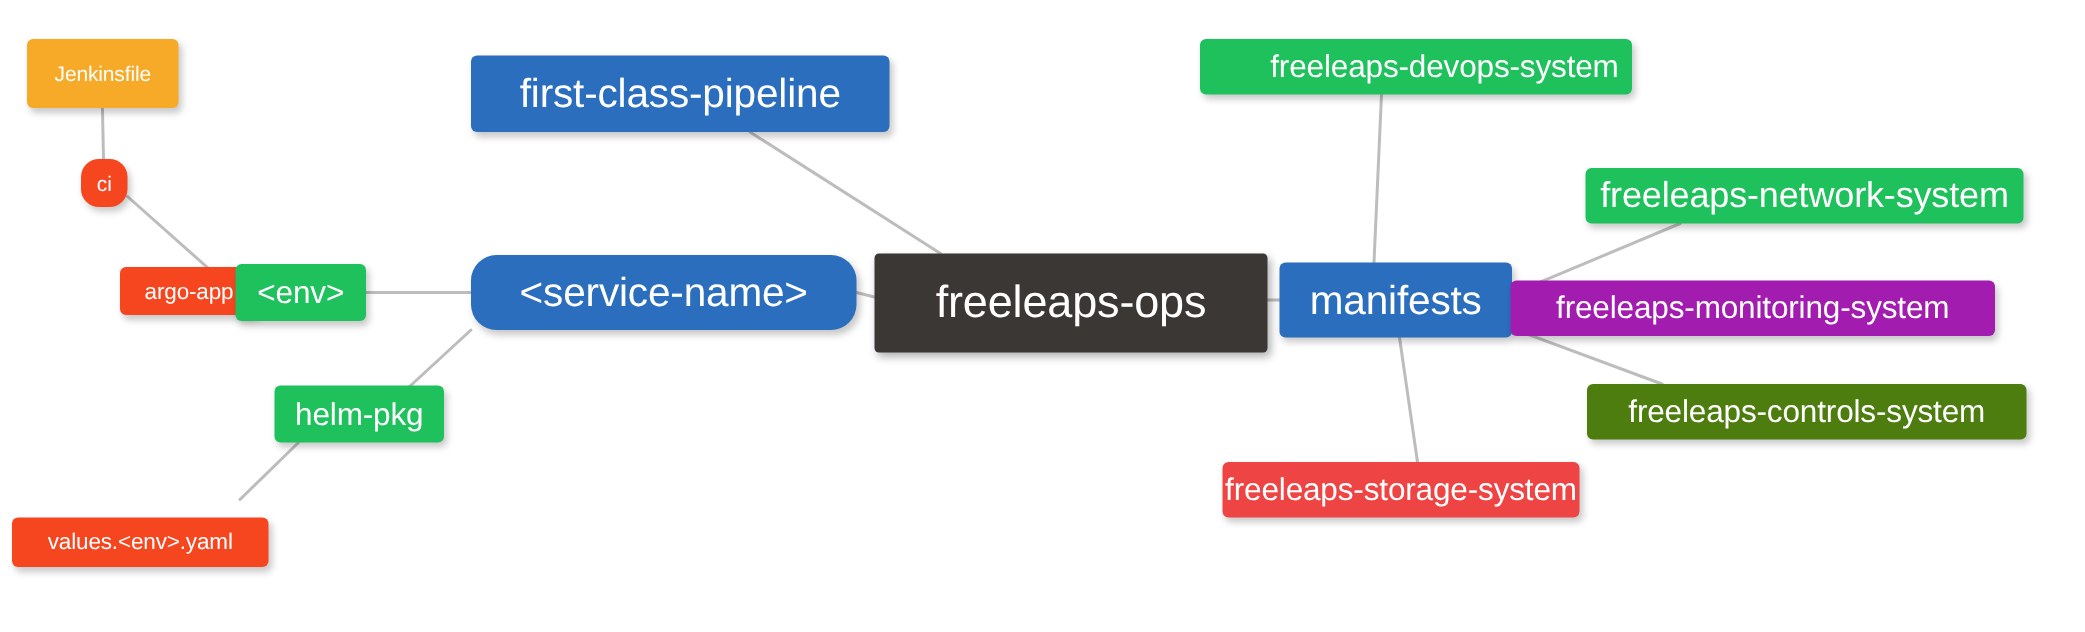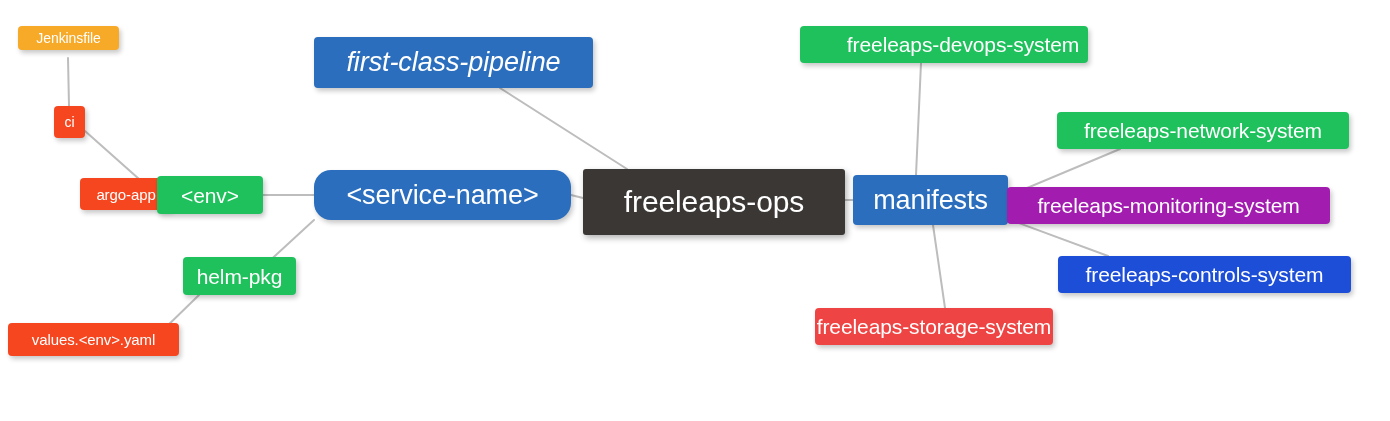--- a/index.html
+++ b/index.html
@@ -63,60 +63,60 @@
       <line x1="571" y1="195" x2="583" y2="198" stroke="#bdbdbd" stroke-width="2" stroke-linecap="round"></line>
       <line x1="845" y1="200" x2="853" y2="200" stroke="#bdbdbd" stroke-width="2" stroke-linecap="round"></line>
       <line x1="916" y1="175" x2="921" y2="63" stroke="#bdbdbd" stroke-width="2" stroke-linecap="round"></line>
       <line x1="1008" y1="196" x2="1120" y2="149" stroke="#bdbdbd" stroke-width="2" stroke-linecap="round"></line>
       <line x1="1008" y1="205" x2="1051" y2="205" stroke="#bdbdbd" stroke-width="2" stroke-linecap="round"></line>
       <line x1="1008" y1="219" x2="1108" y2="256" stroke="#bdbdbd" stroke-width="2" stroke-linecap="round"></line>
       <line x1="933" y1="225" x2="945" y2="308" stroke="#bdbdbd" stroke-width="2" stroke-linecap="round"></line>
     </svg>
 
   <div id="node-layer">
-      <div class="node" style="left: 18px; top: 26px; width: 101px; height: 24px; background: rgb(247, 169, 40); font-size: 14px;">
+      <div class="node" style="left: 18px; top: 26px; width: 101px; height: 46px; background: rgb(247, 169, 40); font-size: 14px;">
         <span>Jenkinsfile</span>
       </div>
-      <div class="node" style="left: 54px; top: 106px; width: 31px; height: 32px; background: rgb(246, 70, 31); font-size: 14px;">
+      <div class="node" style="left: 54px; top: 106px; width: 31px; height: 32px; background: rgb(246, 70, 31); font-size: 14px; border-radius: 12px;">
         <span>ci</span>
       </div>
       <div class="node" style="left: 32px; top: 178px; width: 92px; height: 32px; background: rgb(246, 70, 31); font-size: 15px; margin-left: 48px;">
         <span>argo-app</span>
       </div>
-      <div class="node" style="left: 157px; top: 176px; width: 106px; height: 38px; background: rgb(31, 193, 93); font-size: 21px;">
+      <div class="node" style="left: 157px; top: 176px; width: 87px; height: 38px; background: rgb(31, 193, 93); font-size: 21px;">
         <span>&lt;env&gt;</span>
       </div>
       <div class="node" style="left: 151px; top: 257px; width: 113px; height: 38px; background: rgb(31, 193, 93); font-size: 21px; margin-left: 32px;">
         <span>helm-pkg</span>
       </div>
-      <div class="node" style="left: 8px; top: 323px; width: 171px; height: 33px; background: rgb(246, 70, 31); font-size: 15px;">
+      <div class="node" style="left: 8px; top: 345px; width: 171px; height: 33px; background: rgb(246, 70, 31); font-size: 15px;">
         <span>values.&lt;env&gt;.yaml</span>
       </div>
-      <div class="node" style="left: 314px; top: 37px; width: 279px; height: 51px; background: rgb(42, 110, 189); font-size: 27px; font-style: italic;">
+      <div class="node" style="left: 314px; top: 37px; width: 279px; height: 51px; background: rgb(42, 110, 189); font-size: 27px;">
         <span>first-class-pipeline</span>
       </div>
       <div class="node" style="left: 314px; top: 170px; width: 257px; height: 50px; background: rgb(42, 110, 189); font-size: 27px; border-radius: 17px;">
         <span>&lt;service-name&gt;</span>
       </div>
       <div class="node root" style="left: 583px; top: 169px; width: 262px; height: 66px; background: rgb(59, 55, 53); font-size: 30px;">
         <span>freeleaps-ops</span>
       </div>
       <div class="node" style="left: 853px; top: 175px; width: 155px; height: 50px; background: rgb(42, 110, 189); font-size: 27px;">
         <span>manifests</span>
       </div>
       <div class="node" style="left: 800px; top: 26px; width: 288px; height: 37px; background: rgb(31, 193, 93); font-size: 21px; padding-left: 48px;">
         <span>freeleaps-devops-system</span>
       </div>
-      <div class="node" style="left: 1057px; top: 112px; width: 292px; height: 37px; background: rgb(31, 193, 93); font-size: 21px;">
+      <div class="node" style="left: 1057px; top: 112px; width: 292px; height: 37px; background: rgb(31, 193, 93); font-size: 24px;">
         <span>freeleaps-network-system</span>
       </div>
       <div class="node" style="left: 1007px; top: 187px; width: 323px; height: 37px; background: #a21caf; font-size: 21px;">
         <span>freeleaps-monitoring-system</span>
       </div>
-      <div class="node" style="left: 1058px; top: 256px; width: 293px; height: 37px; background: #1d4ed8; font-size: 21px;">
+      <div class="node" style="left: 1058px; top: 256px; width: 293px; height: 37px; background: #4d7c0f; font-size: 21px;">
         <span>freeleaps-controls-system</span>
       </div>
       <div class="node" style="left: 815px; top: 308px; width: 238px; height: 37px; background: #ef4444; font-size: 21px;">
         <span>freeleaps-storage-system</span>
       </div>
     </div>
 
 </div>
 
 </body></html>

